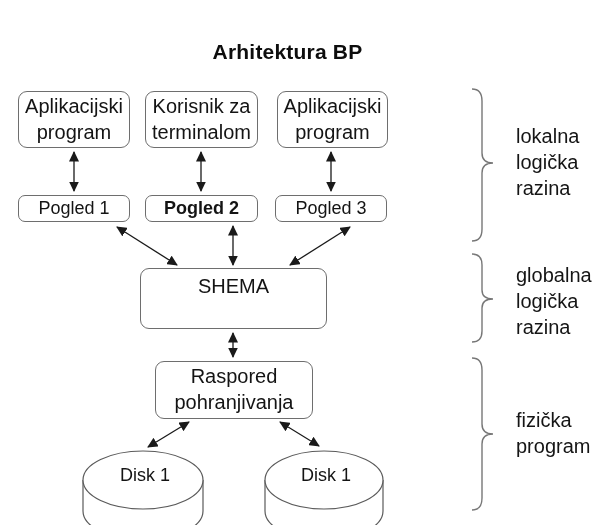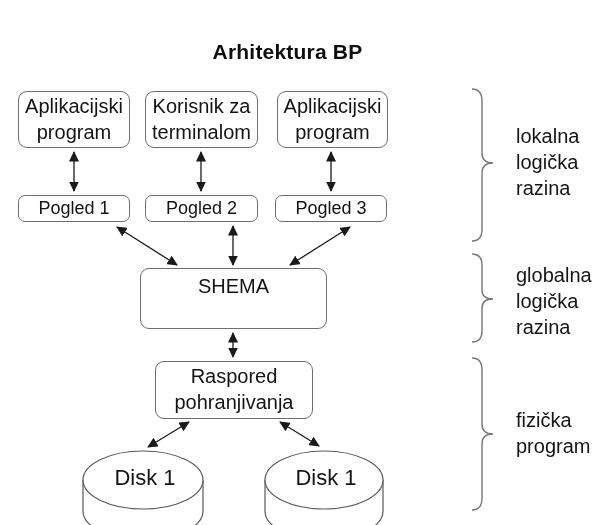--- a/index.html
+++ b/index.html
@@ -50,40 +50,40 @@
     color: #141414;
   }
   .node-app { font-size: 20px; }
   .node-view { font-size: 18px; border-radius: 7px; }
   .node-schema { font-size: 20px; padding-bottom: 24px; }
   .node-storage { font-size: 20px; }
   #box-app-1 { left: 18px;  top: 55px;  width: 112px; height: 57px; }
   #box-app-2 { left: 145px; top: 55px;  width: 113px; height: 57px; }
   #box-app-3 { left: 277px; top: 55px;  width: 111px; height: 57px; }
   #box-view-1 { left: 18px;  top: 159px; width: 112px; height: 27px; }
-  #box-view-2 { left: 145px; top: 159px; width: 113px; height: 27px; }
+  #box-view-2 { left: 145px; top: 159px; width: 113px; height: 27px; font-weight: bold; }
   #box-view-3 { left: 275px; top: 159px; width: 112px; height: 27px; }
   #box-schema  { left: 140px; top: 232px; width: 187px; height: 61px; }
   #box-storage { left: 155px; top: 325px; width: 158px; height: 58px; }
   .level-label {
     position: absolute;
     left: 516px;
     font-size: 20px;
     line-height: 26px;
     white-space: pre-line;
     color: #151515;
   }
   #level-local    { top: 87px; }
   #level-global   { top: 226px; }
   #level-physical { top: 371px; }
   .disk-label {
     position: absolute;
     width: 124px;
     text-align: center;
-    font-size: 22px;
+    font-size: 18px;
     color: #141414;
   }
   #disk-label-1 { left: 83px;  top: 429px; }
   #disk-label-2 { left: 264px; top: 429px; }
 </style>
 </head>
 <body>
 
 <div id="canvas">
 

